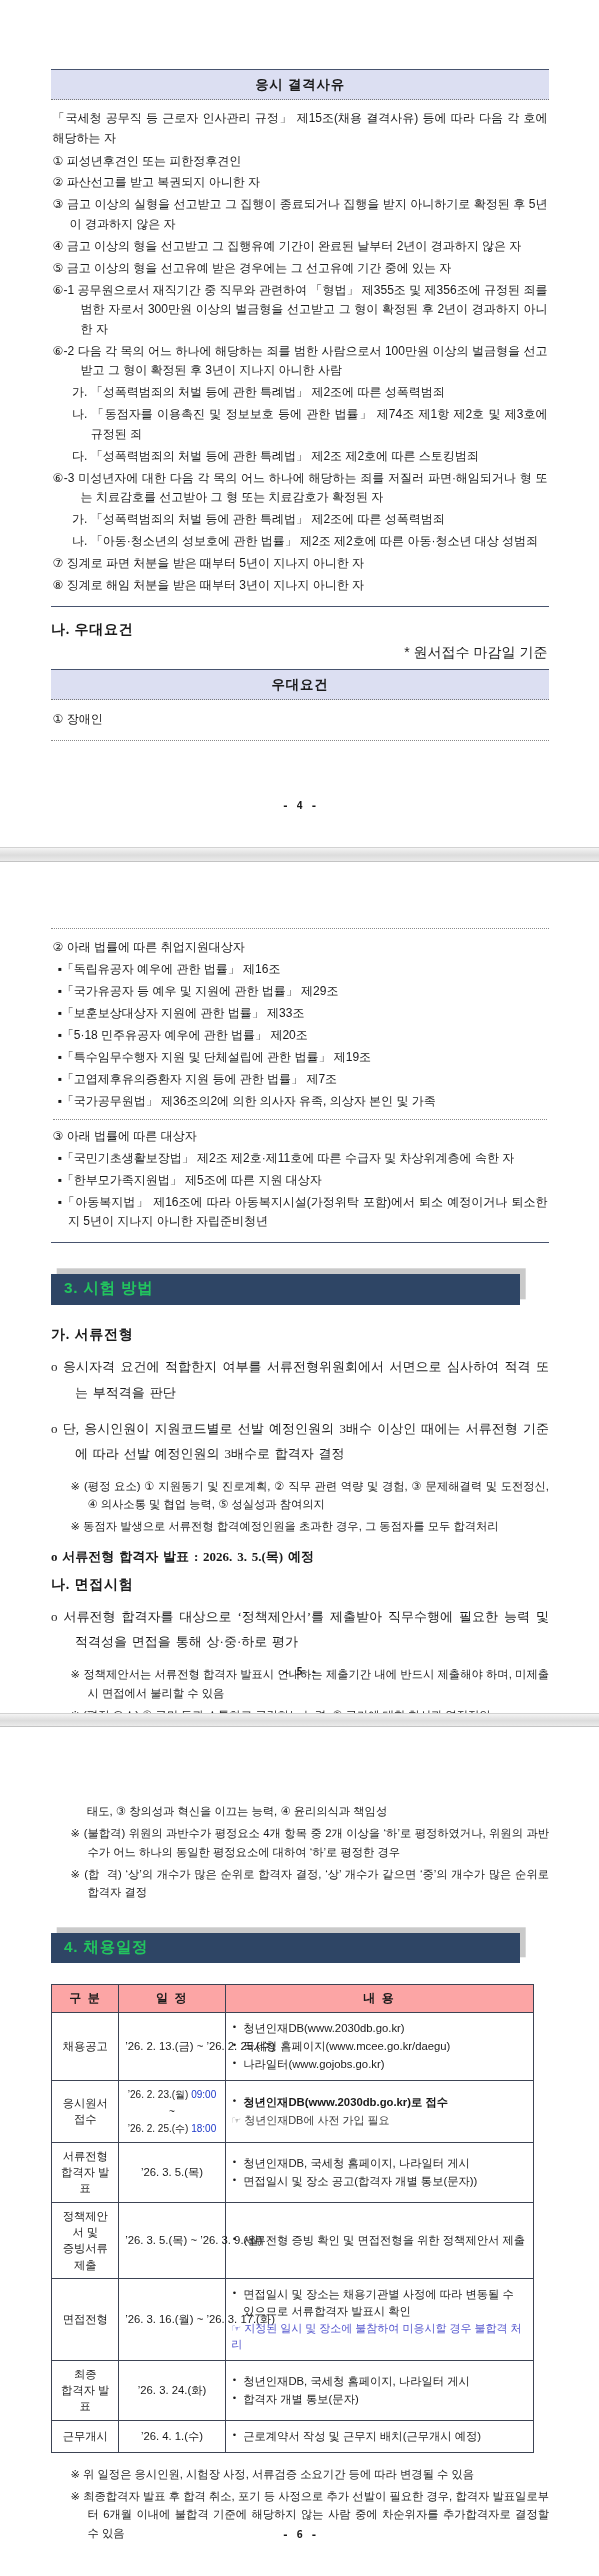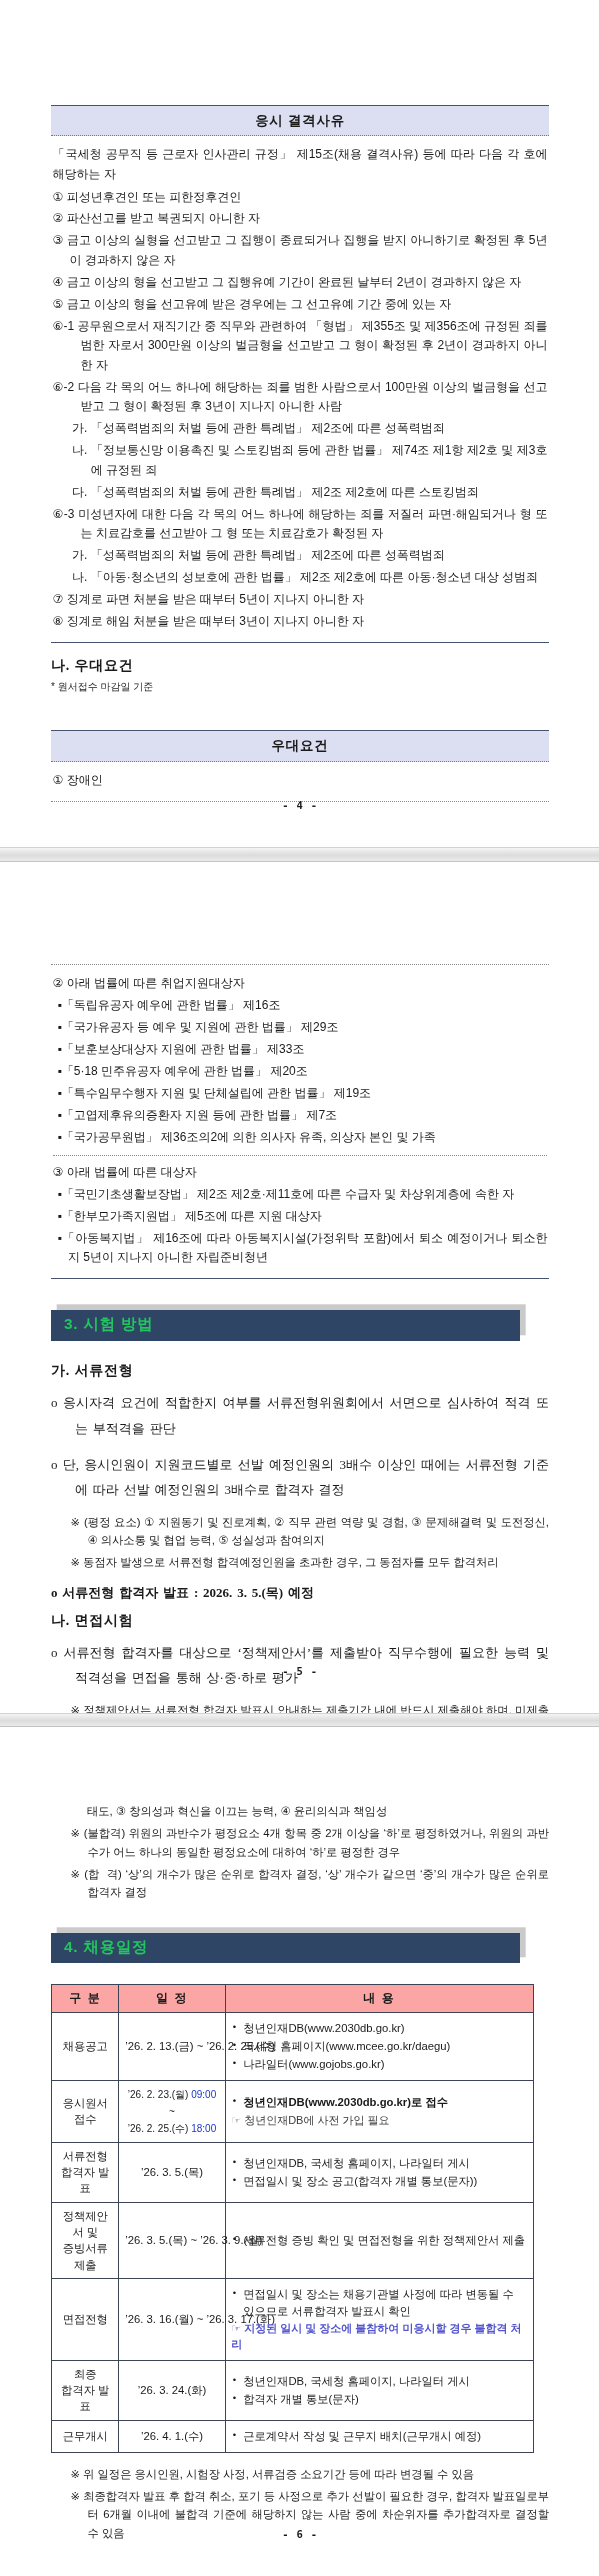--- a/index.html
+++ b/index.html
@@ -4,35 +4,35 @@
 <style>
   html,body{margin:0;padding:0;background:#ffffff;}
   body{width:600px;font-family:"Liberation Sans","DejaVu Sans",sans-serif;color:#1a1a1a;}
   .page{position:relative;width:600px;box-sizing:border-box;padding:0 51px;background:#fff;overflow:hidden;}
   #page4{height:847px;padding-top:69px;}
   #page5{height:851px;padding-top:66px;}
   #page6{height:849px;padding-top:71px;}
   .pagebreak{height:14.6px;width:600px;background:linear-gradient(#f4f4f4,#dcdcdc 55%,#ebebeb);border-top:0.8px solid #d2d2d2;border-bottom:0.8px solid #c3c3c3;box-sizing:border-box;}
 
   
-  .hbox{border-top:1.6px solid #47536e;border-bottom:1.6px solid #47536e;margin-top:36px;}
+  .hbox{border-top:1.6px solid #47536e;border-bottom:1.6px solid #47536e;}
   .hbox.cont-top{border-top:0.8px dotted #8a8a8a;}
   .hbox.cont-bottom{border-bottom:0.8px dotted #8a8a8a;}
   .hbox-title{background:#dcdff2;text-align:center;font-weight:700;font-size:13.4px;padding:5.7px 0;border-bottom:0.8px dotted #777;letter-spacing:0.8px;}
   .hbox-body{padding:7.3px 1.6px 8px 1.6px;}
 
   .t{font-size:12px;line-height:1.63;text-align:justify;margin:2.4px 0;}
   .intro{margin:1.6px 0 3.2px 0;}
   .l1{padding-left:17px;text-indent:-17px;}
   .l1w{padding-left:28px;text-indent:-28px;}
   .l2{margin-left:19.5px;padding-left:18.6px;text-indent:-18.6px;}
   .sq{padding-left:10.5px;text-indent:-10.5px;margin:2.4px 0 2.4px 4.9px;}
 
   .subheading{font-family:"Liberation Serif","DejaVu Serif",serif;font-weight:700;font-size:14px;margin:14.6px 0 4.9px 0;letter-spacing:0.8px;}
-  .ref-note{text-align:left;font-size:10px;margin:1.6px 1.6px 6.5px 0;color:#222;}
+  .ref-note{text-align:right;font-size:14px;margin:1.6px 1.6px 6.5px 0;color:#222;}
 
   .banner{background:#2e4565;color:#22c55e;font-weight:700;font-size:15.4px;padding:4px 13px 5.7px 13px;margin:31px 29px 21px 0;box-shadow:5.7px -5.7px 0 0 #cacaca;letter-spacing:0.8px;}
 
   .op{font-family:"Liberation Serif","DejaVu Serif",serif;font-size:13px;line-height:1.95;padding-left:24px;text-indent:-24px;margin:10.5px 0;text-align:justify;word-spacing:1.6px;}
   .op.tight{margin:8px 0 3.2px 0;}
   .op-bold{font-weight:700;}
   .note{font-size:11.3px;line-height:1.62;margin:4px 0 4px 19.5px;padding-left:17px;text-indent:-17px;text-align:justify;}
   .note-cont{margin-left:36px;padding-left:0;text-indent:0;}
   .pre{white-space:pre-wrap;}
 
@@ -45,41 +45,41 @@
   table.sched td{border:0.8px solid #3c4354;padding:4.9px 5.7px;vertical-align:middle;font-size:11.3px;line-height:1.45;}
   td.cat{text-align:center;font-size:11.8px;line-height:1.5;}
   td.date{text-align:center;font-size:9.7px;white-space:nowrap;}
   td.date.two{white-space:normal;font-size:10px;line-height:1.7;}
   .blue{color:#1b36c9;font-weight:400;}
   .cb{position:relative;padding-left:12px;margin:1.6px 0;text-align:left;}
   .cb::before{content:"•";position:absolute;left:1.6px;top:0;font-size:9.7px;}
   .cb.bold{font-weight:700;}
   .tnote{margin:2.4px 0 0.8px 0;font-size:11px;color:#3a3a3a;}
   .tnote .pointer{color:#8a8a8a;}
-  .tnote.violet,.tnote.violet .pointer{color:#5456ce;font-weight:bold;}
+  .tnote.violet,.tnote.violet .pointer{color:#5456ce;}
   .cell-inner{padding:0.8px 0;}
 </style>
 </head>
 <body>
 
 <div class="page" id="page4">
 
   <div class="hbox">
     <div class="hbox-title">응시 결격사유</div>
     <div class="hbox-body">
       <div class="t intro">「국세청 공무직 등 근로자 인사관리 규정」 제15조(채용 결격사유) 등에 따라 다음 각 호에 해당하는 자</div>
       <div class="t l1">① 피성년후견인 또는 피한정후견인</div>
       <div class="t l1">② 파산선고를 받고 복권되지 아니한 자</div>
       <div class="t l1">③ 금고 이상의 실형을 선고받고 그 집행이 종료되거나 집행을 받지 아니하기로 확정된 후 5년이 경과하지 않은 자</div>
       <div class="t l1">④ 금고 이상의 형을 선고받고 그 집행유예 기간이 완료된 날부터 2년이 경과하지 않은 자</div>
       <div class="t l1">⑤ 금고 이상의 형을 선고유예 받은 경우에는 그 선고유예 기간 중에 있는 자</div>
       <div class="t l1w">⑥-1 공무원으로서 재직기간 중 직무와 관련하여 「형법」 제355조 및 제356조에 규정된 죄를 범한 자로서 300만원 이상의 벌금형을 선고받고 그 형이 확정된 후 2년이 경과하지 아니한 자</div>
       <div class="t l1w">⑥-2 다음 각 목의 어느 하나에 해당하는 죄를 범한 사람으로서 100만원 이상의 벌금형을 선고받고 그 형이 확정된 후 3년이 지나지 아니한 사람</div>
       <div class="t l2">가. 「성폭력범죄의 처벌 등에 관한 특례법」 제2조에 따른 성폭력범죄</div>
-      <div class="t l2">나. 「정보통신망 이용촉진 및 스토킹범죄 등에 관한 법률」 제74조 제1항 제2호 및 제3호에 규정된 죄</div>
+      <div class="t l2">나. 「동점자를 이용촉진 및 정보보호 등에 관한 법률」 제74조 제1항 제2호 및 제3호에 규정된 죄</div>
       <div class="t l2">다. 「성폭력범죄의 처벌 등에 관한 특례법」 제2조 제2호에 따른 스토킹범죄</div>
       <div class="t l1w">⑥-3 미성년자에 대한 다음 각 목의 어느 하나에 해당하는 죄를 저질러 파면·해임되거나 형 또는 치료감호를 선고받아 그 형 또는 치료감호가 확정된 자</div>
       <div class="t l2">가. 「성폭력범죄의 처벌 등에 관한 특례법」 제2조에 따른 성폭력범죄</div>
       <div class="t l2">나. 「아동·청소년의 성보호에 관한 법률」 제2조 제2호에 따른 아동·청소년 대상 성범죄</div>
       <div class="t l1">⑦ 징계로 파면 처분을 받은 때부터 5년이 지나지 아니한 자</div>
       <div class="t l1">⑧ 징계로 해임 처분을 받은 때부터 3년이 지나지 아니한 자</div>
     </div>
   </div>
 
   <div class="subheading">나. 우대요건</div>

